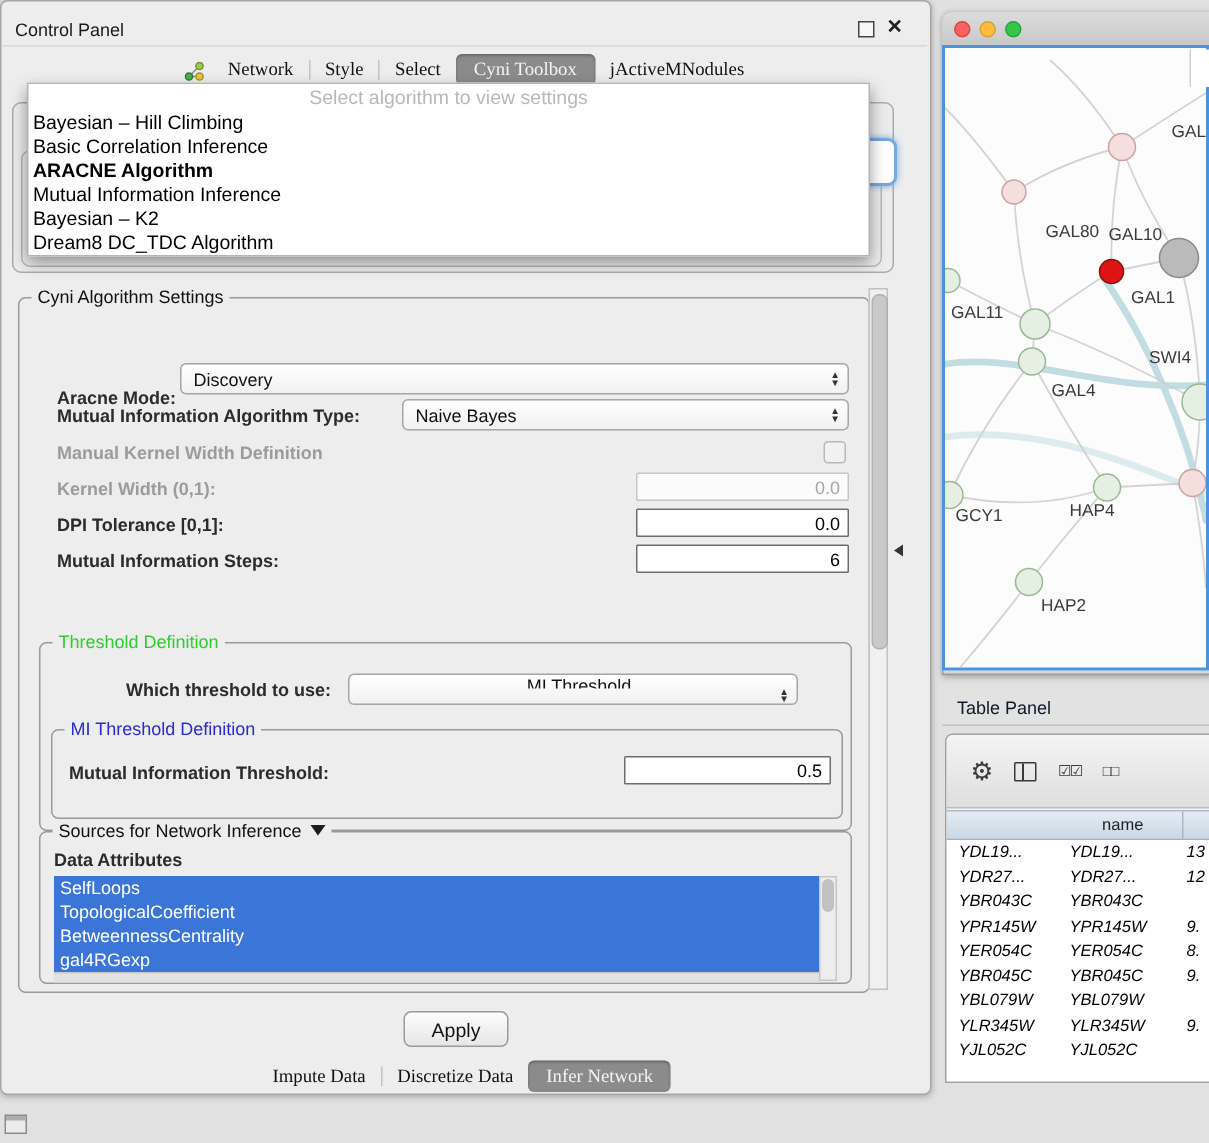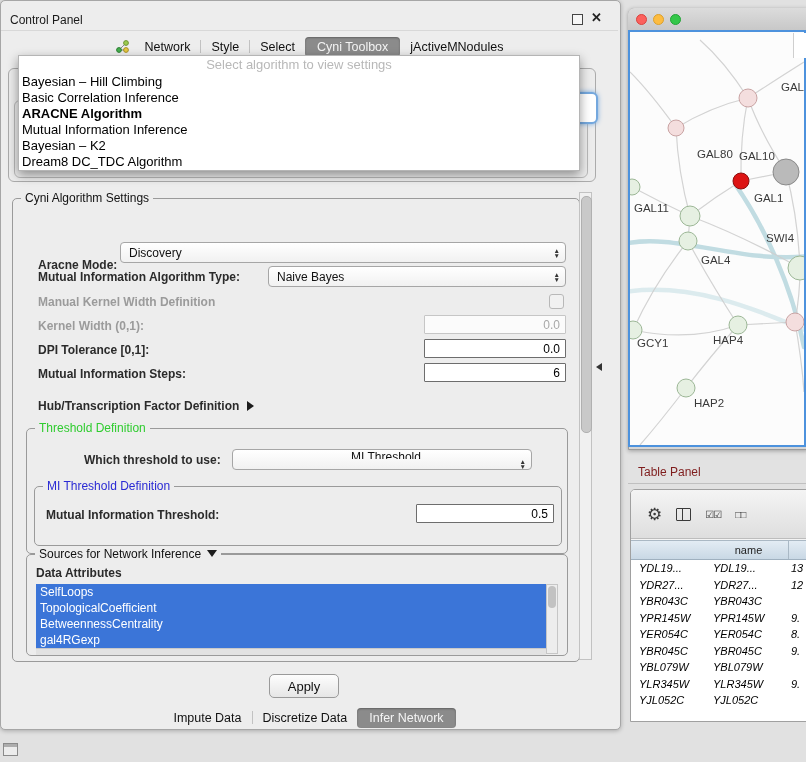--- a/index.html
+++ b/index.html
@@ -10,21 +10,21 @@
   
   #cp-window{left:0;top:8;width:619px;height:728px;background:#ededed;
              border:1px solid #a6a6a6;border-radius:5px;box-shadow:0 1px 4px rgba(0,0,0,.25);}
   #cp-title{left:10px;top:13px;font-size:12px;color:#1a1a1a;}
   #cp-float{left:572px;top:14px;width:9px;height:9px;border:1.5px solid #444;background:#f6f6f6;cursor:pointer;}
   #cp-close{left:591px;top:10px;font-size:13px;font-weight:bold;color:#222;cursor:pointer;}
   #cp-titlebar-line{left:1px;top:30px;width:617px;height:1px;background:#d8d8d8;}
 
   
   #tab-row{left:0;top:35px;width:619px;height:23px;display:flex;justify-content:center;align-items:center;}
-  .tab{font-size:12.5px;padding:3px 10px;color:#111;white-space:nowrap;cursor:pointer;display:flex;align-items:flex-start;gap:16px;}
+  .tab{font-size:12.5px;padding:3px 10px;color:#111;white-space:nowrap;cursor:pointer;display:flex;align-items:flex-end;gap:16px;font-family:Liberation Serif, serif;}
   .tab.selected{background:#8b8b8b;color:#f4f4f4;border-radius:4px;box-shadow:inset 0 1px 2px rgba(0,0,0,.3);padding:3px 12px;}
   .tab-sep{width:1px;height:13px;background:#c2c2c2;}
 
   #bottom-tab-row{left:0;top:706px;width:619px;height:23px;display:flex;justify-content:center;align-items:center;}
 
   
   #under-box{left:8px;top:68px;width:586px;height:112px;border:1px solid #ababab;border-radius:6px;background:#ececec;z-index:1;}
   #under-box-inner{left:14px;top:100px;width:572px;height:76px;border:1px solid #b8b8b8;border-radius:6px;z-index:2;}
   #combo-fragment{left:564px;top:92px;width:30px;height:28px;background:#fff;border:2px solid #74a8de;
                   border-radius:6px;box-shadow:0 0 5px #74a8de;z-index:3;}
@@ -87,21 +87,21 @@
   .tl{width:11px;height:11px;border-radius:50%;box-sizing:border-box;cursor:pointer;}
   .tl.red{background:#fc615d;border:1px solid #d9443f;}
   .tl.yellow{background:#fdbc40;border:1px solid #dba02c;}
   .tl.green{background:#34c749;border:1px solid #23a437;}
   #net-canvas{left:628px;top:30px;width:178px;height:417px;background:#fcfcfc;border:2px solid #4d92dd;
               box-sizing:border-box;overflow:hidden;}
   #net-scroll-frag{left:793px;top:33px;width:13px;height:25px;background:#ffffff;border-left:1px solid #cfcfcf;}
 
   
   #tp-bar{left:628px;top:460px;width:178px;height:24px;background:#e2e2e2;border-bottom:1px solid #c0c0c0;
-          display:flex;align-items:center;padding-left:10px;box-sizing:border-box;font-size:12px;color:#7f1d1d;text-align:right;}
+          display:flex;align-items:center;padding-left:10px;box-sizing:border-box;font-size:12px;color:#0f172a;text-align:right;}
   #tp-window{left:630px;top:489px;width:176px;height:231px;background:#f4f4f4;border:1px solid #a0a0a0;
              border-radius:5px 0 0 0;overflow:hidden;}
   #tp-toolbar{position:absolute;left:0;top:0;width:176px;height:49px;background:linear-gradient(#f4f4f4,#dedede);
               border-bottom:1px solid #bdbdbd;display:flex;align-items:center;gap:14px;padding-left:16px;box-sizing:border-box;}
   .tool-icon{color:#3a3a3a;cursor:pointer;display:flex;align-items:center;justify-content:center;}
   #icon-gear{font-size:17px;}
   #icon-columns{width:13px;height:11px;border:1.5px solid #3a3a3a;border-radius:1px;
                 background:linear-gradient(to right,transparent 4.5px,#3a3a3a 4.5px,#3a3a3a 6px,transparent 6px);}
   #icon-checks{font-size:10px;letter-spacing:-1px;}
   #icon-squares{font-size:10px;letter-spacing:-1px;}
@@ -195,23 +195,20 @@
   </div>
   <div class="abs lbl gray" style="left:38px;top:295px;">Manual Kernel Width Definition</div>
   <div class="abs checkbox" style="left:549px;top:294px;"></div>
   <div class="abs lbl gray" style="left:38px;top:319px;">Kernel Width (0,1):</div>
   <input class="abs tfield disabled" style="left: 424px; top: 315px; width: 142px;" value="0.0">
   <div class="abs lbl" style="left:38px;top:343px;">DPI Tolerance [0,1]:</div>
   <input class="abs tfield" style="left: 424px; top: 339px; width: 142px;" value="0.0">
   <div class="abs lbl" style="left:38px;top:367px;">Mutual Information Steps:</div>
   <input class="abs tfield" style="left: 424px; top: 363px; width: 142px;" value="6">
 
-  <div class="abs lbl" style="left:38px;top:399px;">
-    <span>Hub/Transcription Factor Definition</span><span class="tri-right"></span>
-  </div>
 
   <div class="abs fs" style="left:26px;top:428px;width:540px;height:124px;">
     <span class="legend green">Threshold Definition</span>
   </div>
   <div class="abs lbl" style="left:84px;top:453px;">Which threshold to use:</div>
   <div class="abs combo" style="left:232px;top:449px;width:300px;flex-direction:column;">
     <span class="val">MI Threshold</span>
     <span class="arrows">
         <span>▲</span>
         <span>▼</span>

